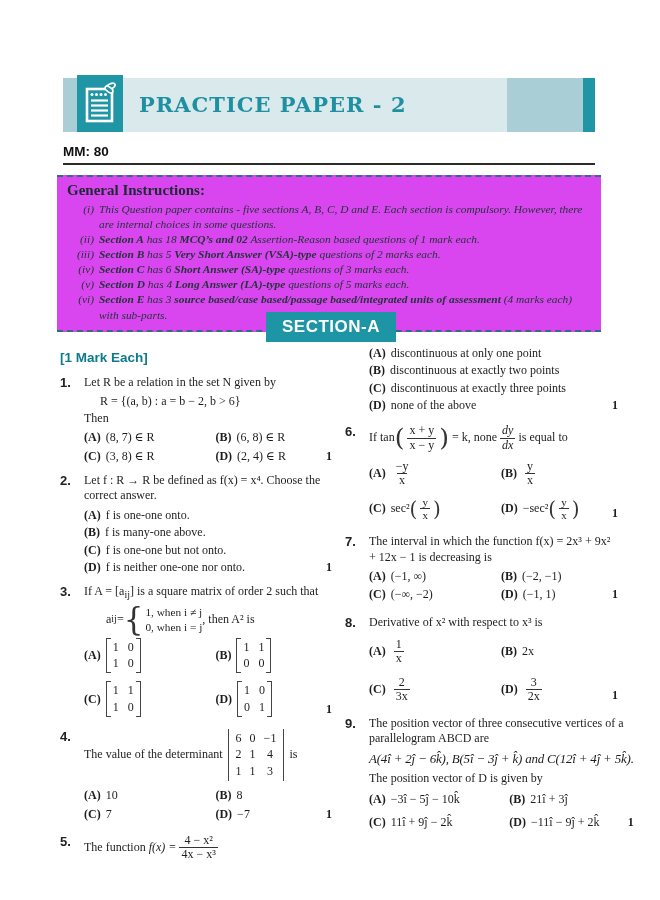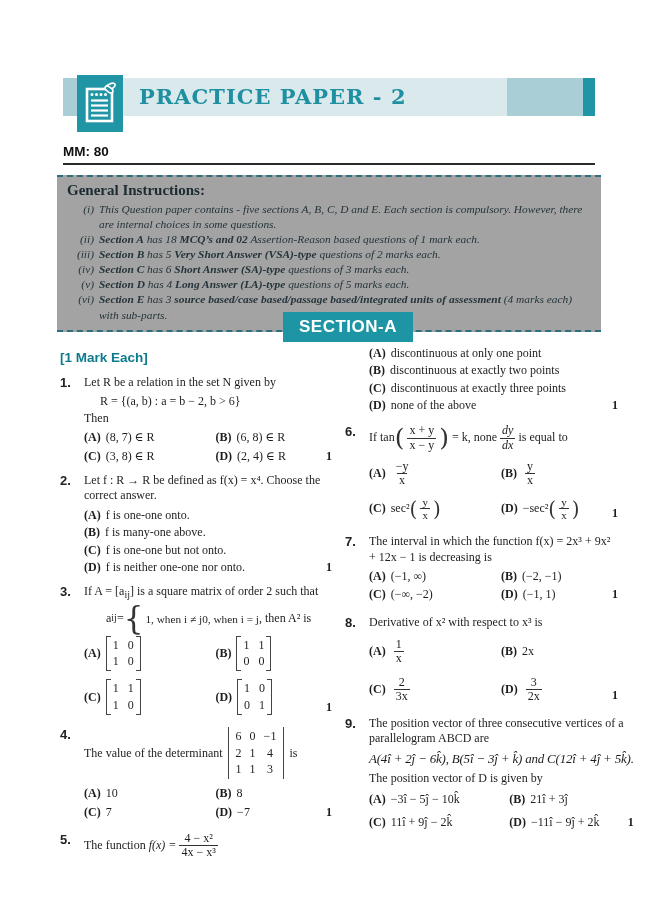--- a/index.html
+++ b/index.html
@@ -1,44 +1,44 @@
 <!DOCTYPE html>
 <html><head>
 <meta charset="utf-8">
 <style>
   html,body{margin:0;padding:0;}
   body{width:660px;height:900px;position:relative;background:#ffffff;
        font-family:"Liberation Serif","DejaVu Serif",serif;color:#1d1d1d;font-size:12px;line-height:1.28;}
 
   
-  .banner{position:absolute;left:63px;top:78px;width:532px;height:38px;background:#d9e9ec;}
+  .banner{position:absolute;left:63px;top:78px;width:532px;height:54px;background:#d9e9ec;}
   .edge-left{position:absolute;left:0;top:0;width:14px;height:100%;background:#a9ced5;}
   .icon-box{position:absolute;left:14px;top:-3px;width:46px;height:57px;background:#2095a6;
             display:flex;align-items:center;justify-content:center;}
   .block-right{position:absolute;right:12px;top:0;width:76px;height:100%;background:#a9ced5;}
   .edge-right{position:absolute;right:0;top:0;width:12px;height:100%;background:#2095a6;}
   .banner-title{position:absolute;left:76px;top:50%;transform:translateY(-50%);
         font-family:"DejaVu Serif",serif;font-weight:bold;font-size:21px;letter-spacing:1px;color:#1e90a1;}
 
   
   .meta{position:absolute;left:63px;top:143px;width:532px;display:flex;justify-content:space-between;
         font-family:"Liberation Sans","DejaVu Sans",sans-serif;font-weight:bold;font-size:13.5px;color:#101010;}
   .rule{position:absolute;left:63px;top:163px;width:532px;height:2px;background:#2a2a2a;}
 
   
-  .instr{position:absolute;left:57px;top:175px;width:544px;box-sizing:border-box;background:#a3a3a3;
+  .instr{position:absolute;left:57px;top:175px;width:544px;box-sizing:border-box;background:#d946ef;
          border-top:2px dashed #2f6e7c;border-bottom:2px dashed #2f6e7c;padding:4px 10px 7px;}
   .instr-heading{margin:0 0 2px;font-size:15px;font-weight:bold;color:#1b2b31;}
   .instr-item{display:flex;font-style:italic;font-size:11.4px;line-height:1.32;color:#24343a;}
   .instr-num{width:27px;text-align:right;margin-right:5px;flex:none;}
   .instr-text{flex:1;}
   .bseg{font-weight:bold;}
 
   
-  .section-badge{position:absolute;left:283px;top:312px;background:#1d95a5;color:#ffffff;
+  .section-badge{position:absolute;left:266px;top:312px;background:#1d95a5;color:#ffffff;
         font-family:"Liberation Sans","DejaVu Sans",sans-serif;font-weight:bold;font-size:17px;
         padding:4px 16px;letter-spacing:0.5px;}
 
   
   .col{position:absolute;top:346px;}
   .col-left{left:60px;width:272px;}
   .col-right{left:345px;width:273px;}
 
   .mcq-head{display:flex;justify-content:space-between;font-family:"Liberation Sans","DejaVu Sans",sans-serif;
         font-weight:bold;font-size:13.5px;color:#1091a3;margin-bottom:9px;margin-top:3px;}
@@ -58,21 +58,21 @@
   .optlabel{font-weight:bold;margin-right:5px;flex:none;}
   .marks{position:absolute;right:0;bottom:0;font-weight:bold;}
 
   
   .frac{display:inline-flex;flex-direction:column;align-items:center;vertical-align:middle;
         margin:0 3px;line-height:1.1;text-align:center;}
   .fd{border-top:1px solid #333;padding:0 2px;}
   .fn{padding:0 2px;}
   .bigp{font-size:25px;font-weight:400;line-height:0.9;font-family:"DejaVu Serif",serif;color:#333;}
   .brace{font-size:31px;line-height:0.85;font-family:"DejaVu Serif",serif;color:#333;margin-right:2px;}
-  .cases{display:inline-flex;flex-direction:row;font-size:11.3px;line-height:1.25;text-align:left;}
+  .cases{display:inline-flex;flex-direction:column;font-size:11.3px;line-height:1.25;text-align:left;}
   .mat{display:inline-grid;grid-template-columns:auto auto;column-gap:9px;row-gap:1px;padding:2px 7px;
        position:relative;vertical-align:middle;text-align:center;font-size:12px;}
   .mat::before{content:"";position:absolute;left:0;top:0;bottom:0;width:4px;border:1px solid #444;border-right:none;}
   .mat::after{content:"";position:absolute;right:0;top:0;bottom:0;width:4px;border:1px solid #444;border-left:none;}
   .det{display:inline-grid;grid-template-columns:auto auto auto;column-gap:8px;row-gap:1px;padding:2px 7px;
        border-left:1.2px solid #444;border-right:1.2px solid #444;vertical-align:middle;text-align:center;margin:0 5px;}
   .tight{font-size:13px;white-space:nowrap;letter-spacing:-0.2px;font-style:italic;}
   .matopts{row-gap:8px;}
 </style>
 </head>

